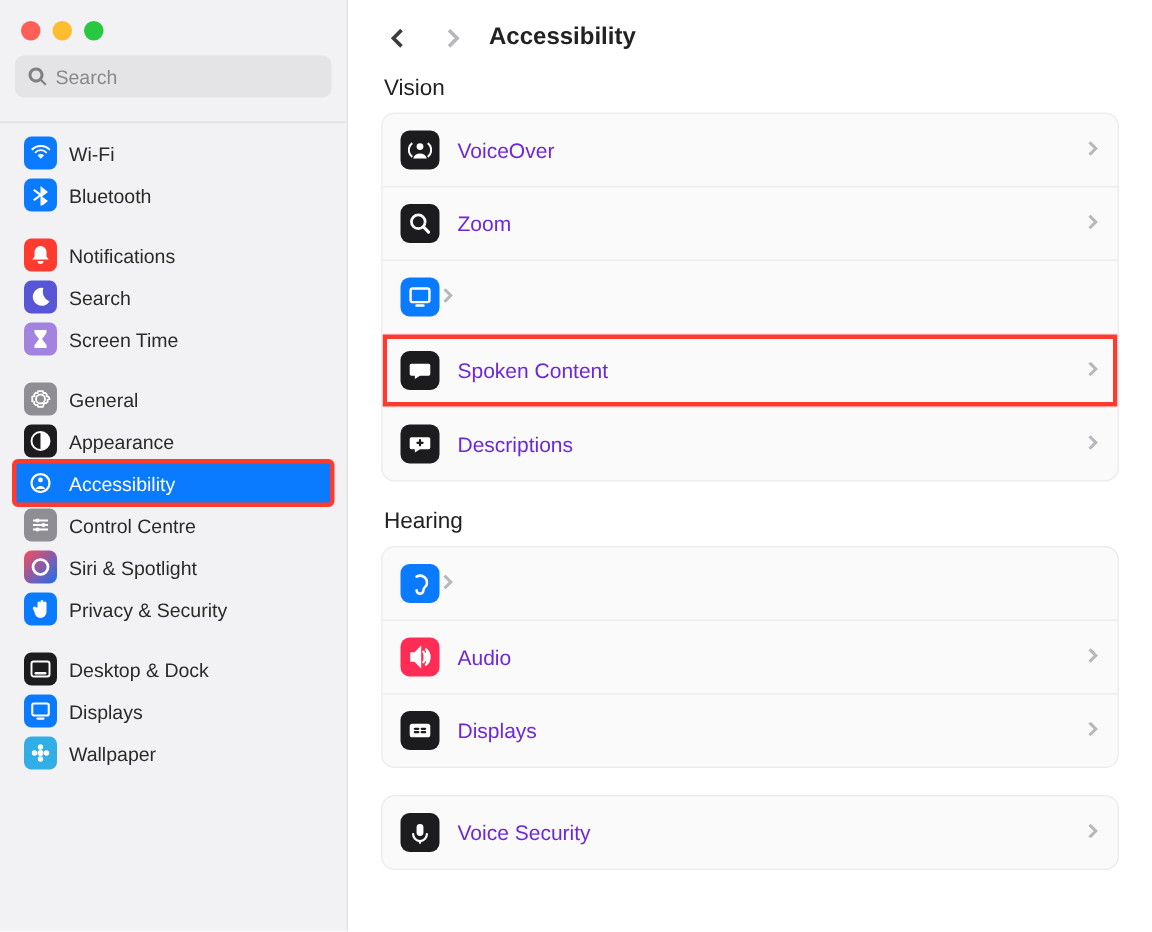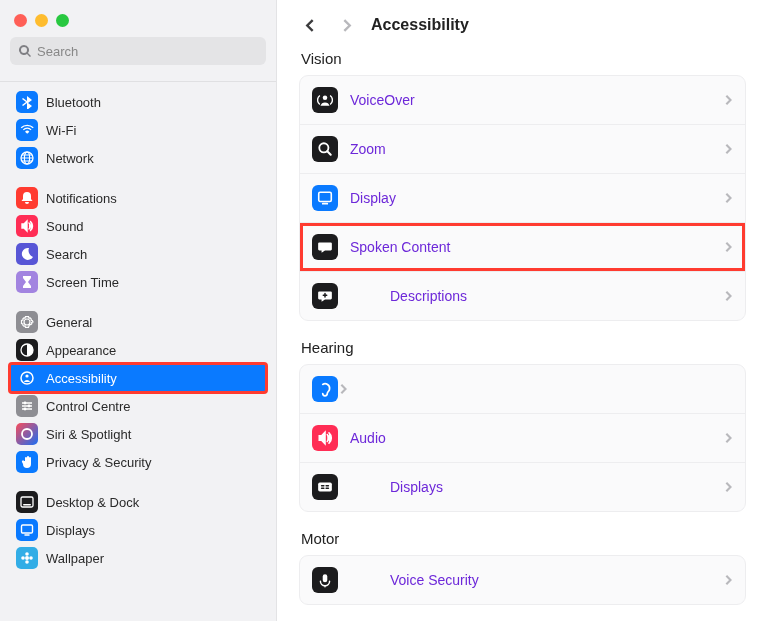--- a/index.html
+++ b/index.html
@@ -1,17 +1,17 @@
 <!DOCTYPE html>
 <html><head>
   <meta charset="utf-8">
   <style>
     * { margin: 0; padding: 0; box-sizing: border-box; font-family: -apple-system, BlinkMacSystemFont, "Segoe UI", Helvetica, Arial, sans-serif; }
     body { background: #fff; width: 768px; height: 621px; overflow: hidden; display: flex; }
-    .sidebar { width: 277px; background: #f2f2f4; border-right: 1px solid #e3e3e5; display: flex; flex-direction: column; }
+    .sidebar { width: 232px; background: #f2f2f4; border-right: 1px solid #e3e3e5; display: flex; flex-direction: column; }
     .traffic-lights { display: flex; gap: 8px; padding: 14px 14px 10px 14px; }
     .tl { width: 13px; height: 13px; border-radius: 50%; }
     .tl-close { background: #ff5f57; }
     .tl-min { background: #febc2e; }
     .tl-max { background: #28c840; }
     .search-wrap { padding: 0 10px 10px 10px; }
     .search-box { display: flex; align-items: center; background: #e4e4e6; border-radius: 6px; padding: 5px 8px; height: 28px; }
     .search-box svg { width: 14px; height: 14px; fill: #7f7f84; flex-shrink: 0; }
     .search-input { border: none; background: transparent; outline: none; margin-left: 5px; font-size: 13px; color: #333; flex: 1; }
     .search-input::placeholder { color: #888; }
@@ -28,21 +28,21 @@
     .content { flex: 1; padding: 14px 22px; overflow-y: auto; height: 621px; }
     .header { display: flex; align-items: center; gap: 14px; margin-bottom: 14px; }
     .nav-arrow { width: 22px; height: 22px; display: flex; align-items: center; justify-content: center; }
     .nav-arrow svg { width: 13px; height: 13px; stroke: #b8b8bc; stroke-width: 2.2; fill: none; }
     .nav-arrow.enabled svg { stroke: #3c3c3e; }
     .page-title { font-size: 16px; font-weight: 700; color: #222; }
     .section { margin-bottom: 18px; }
     .section-title { font-size: 15px; font-weight: 400; color: #222; margin-bottom: 8px; padding-left: 2px; }
     .panel { background: #fafafb; border: 1px solid #ededef; border-radius: 9px; overflow: hidden; }
     .row { display: flex; align-items: center; padding: 11px 12px; border-bottom: 1px solid #ededef; cursor: default; position: relative; }
-    .row:last-child { border-bottom: none; gap: 40px; }
+    .row:last-child { border-bottom: none; }
     .row.highlighted::after { content:""; position:absolute; inset:0; border: 3px solid #ff3b30; pointer-events:none; }
     .row-icon { width: 26px; height: 26px; border-radius: 6px; display: flex; align-items: center; justify-content: center; flex-shrink: 0; }
     .row-icon svg { width: 16px; height: 16px; fill: #fff; }
     .row-label { margin-left: 12px; font-size: 14px; color: #6d28d9; flex: 1; }
     .chevron svg { width: 10px; height: 10px; stroke: #b8b8bc; stroke-width: 2.5; fill: none; }
     
     .bg-blue { background: #0a7aff; }
     .bg-red { background: #ff3b30; }
     .bg-pink { background: #ff2d55; }
     .bg-purple { background: #5856d6; }
@@ -171,58 +171,42 @@
         </svg>
       <input class="search-input" placeholder="Search" style="">
     </div>
   </div>
   <div class="sidebar-list" id="sidebar-list">
       <hr class="sidebar-divider">
       <div class="sb-group">
         <div class="sb-item">
           <div class="sb-icon bg-blue">
             <svg viewBox="0 0 14 14">
+              <use href="#i-wifi"></use>
+            </svg>
+          </div>
+          <span class="sb-label">Wi-Fi</span>
+        </div>
+        <div class="sb-item">
+          <div class="sb-icon bg-blue">
+            <svg viewBox="0 0 14 14">
               <use href="#i-bt"></use>
             </svg>
           </div>
           <span class="sb-label">Bluetooth</span>
         </div>
-        <div class="sb-item">
-          <div class="sb-icon bg-blue">
-            <svg viewBox="0 0 14 14">
-              <use href="#i-wifi"></use>
-            </svg>
-          </div>
-          <span class="sb-label">Wi-Fi</span>
-        </div>
-        <div class="sb-item">
-          <div class="sb-icon bg-blue">
-            <svg viewBox="0 0 14 14">
-              <use href="#i-globe"></use>
-            </svg>
-          </div>
-          <span class="sb-label">Network</span>
-        </div>
       </div>
       <div class="sb-group">
         <div class="sb-item">
           <div class="sb-icon bg-red">
             <svg viewBox="0 0 14 14">
               <use href="#i-bell"></use>
             </svg>
           </div>
           <span class="sb-label">Notifications</span>
-        </div>
-        <div class="sb-item">
-          <div class="sb-icon bg-pink">
-            <svg viewBox="0 0 14 14">
-              <use href="#i-speaker"></use>
-            </svg>
-          </div>
-          <span class="sb-label">Sound</span>
         </div>
         <div class="sb-item">
           <div class="sb-icon bg-purple">
             <svg viewBox="0 0 14 14">
               <use href="#i-moon"></use>
             </svg>
           </div>
           <span class="sb-label">Search</span>
         </div>
         <div class="sb-item">
@@ -352,21 +336,20 @@
             <div class="chevron"><svg viewBox="0 0 10 12">
                 <use href="#chev-r"></use>
               </svg></div>
           </div>
           <div class="row">
             <div class="row-icon bg-blue">
               <svg viewBox="0 0 14 14">
                 <use href="#i-display"></use>
               </svg>
             </div>
-            <div class="row-label">Display</div>
             <div class="chevron"><svg viewBox="0 0 10 12">
                 <use href="#chev-r"></use>
               </svg></div>
           </div>
           <div class="row highlighted">
             <div class="row-icon bg-black">
               <svg viewBox="0 0 14 14">
                 <use href="#i-bubble"></use>
               </svg>
             </div>
@@ -419,21 +402,20 @@
               </svg>
             </div>
             <div class="row-label">Displays</div>
             <div class="chevron"><svg viewBox="0 0 10 12">
                 <use href="#chev-r"></use>
               </svg></div>
           </div>
         </div>
       </div>
       <div class="section">
-        <div class="section-title">Motor</div>
         <div class="panel">
           <div class="row">
             <div class="row-icon bg-black">
               <svg viewBox="0 0 14 14">
                 <use href="#i-mic"></use>
               </svg>
             </div>
             <div class="row-label">Voice Security</div>
             <div class="chevron"><svg viewBox="0 0 10 12">
                 <use href="#chev-r"></use>

